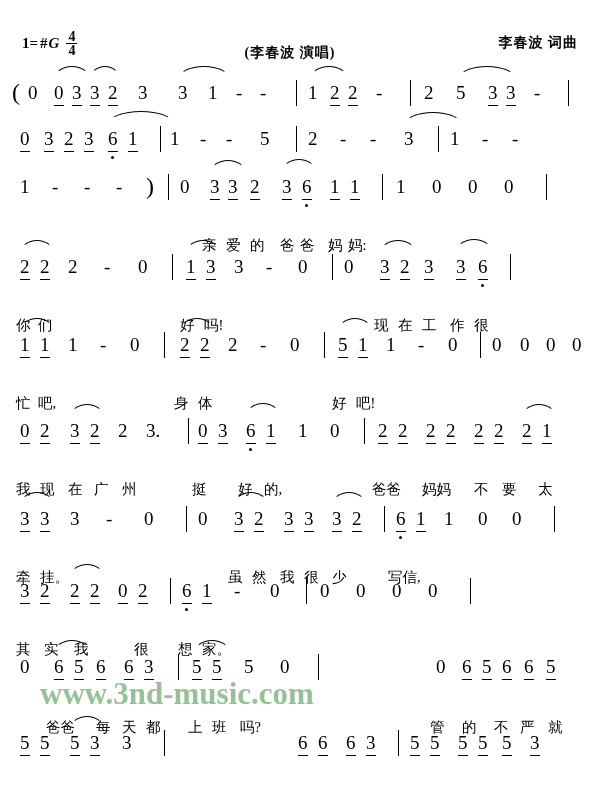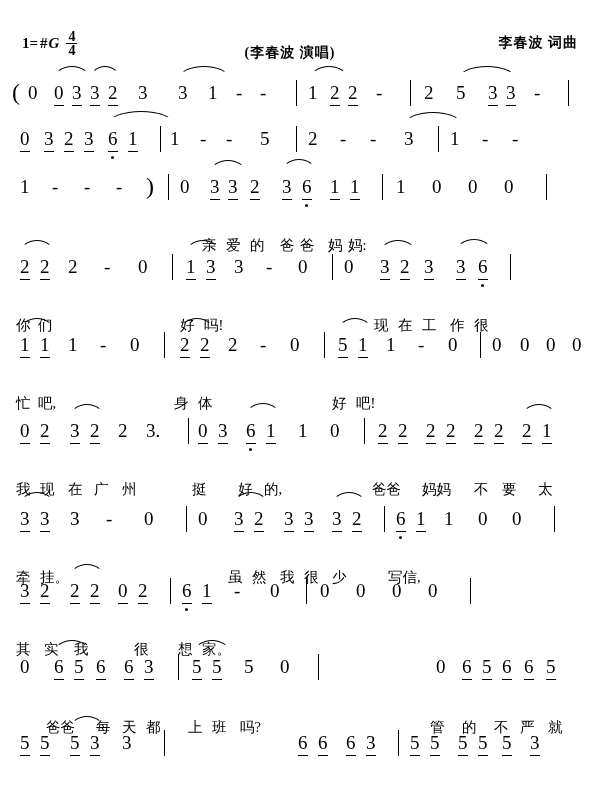--- a/index.html
+++ b/index.html
@@ -528,14 +528,15 @@
       <span class="n u1" style="left:398px;">5</span>
       <span class="n u1" style="left:418px;">5</span>
       <span class="n u1" style="left:446px;">5</span>
       <span class="n u1" style="left:466px;">5</span>
       <span class="n u1" style="left:490px;">5</span>
       <span class="n u1" style="left:518px;">3</span>
     </div>
 
   </div>
 
+  <div class="wm">www.3nd-music.com</div>
 
 </div>
 
 </body></html>

